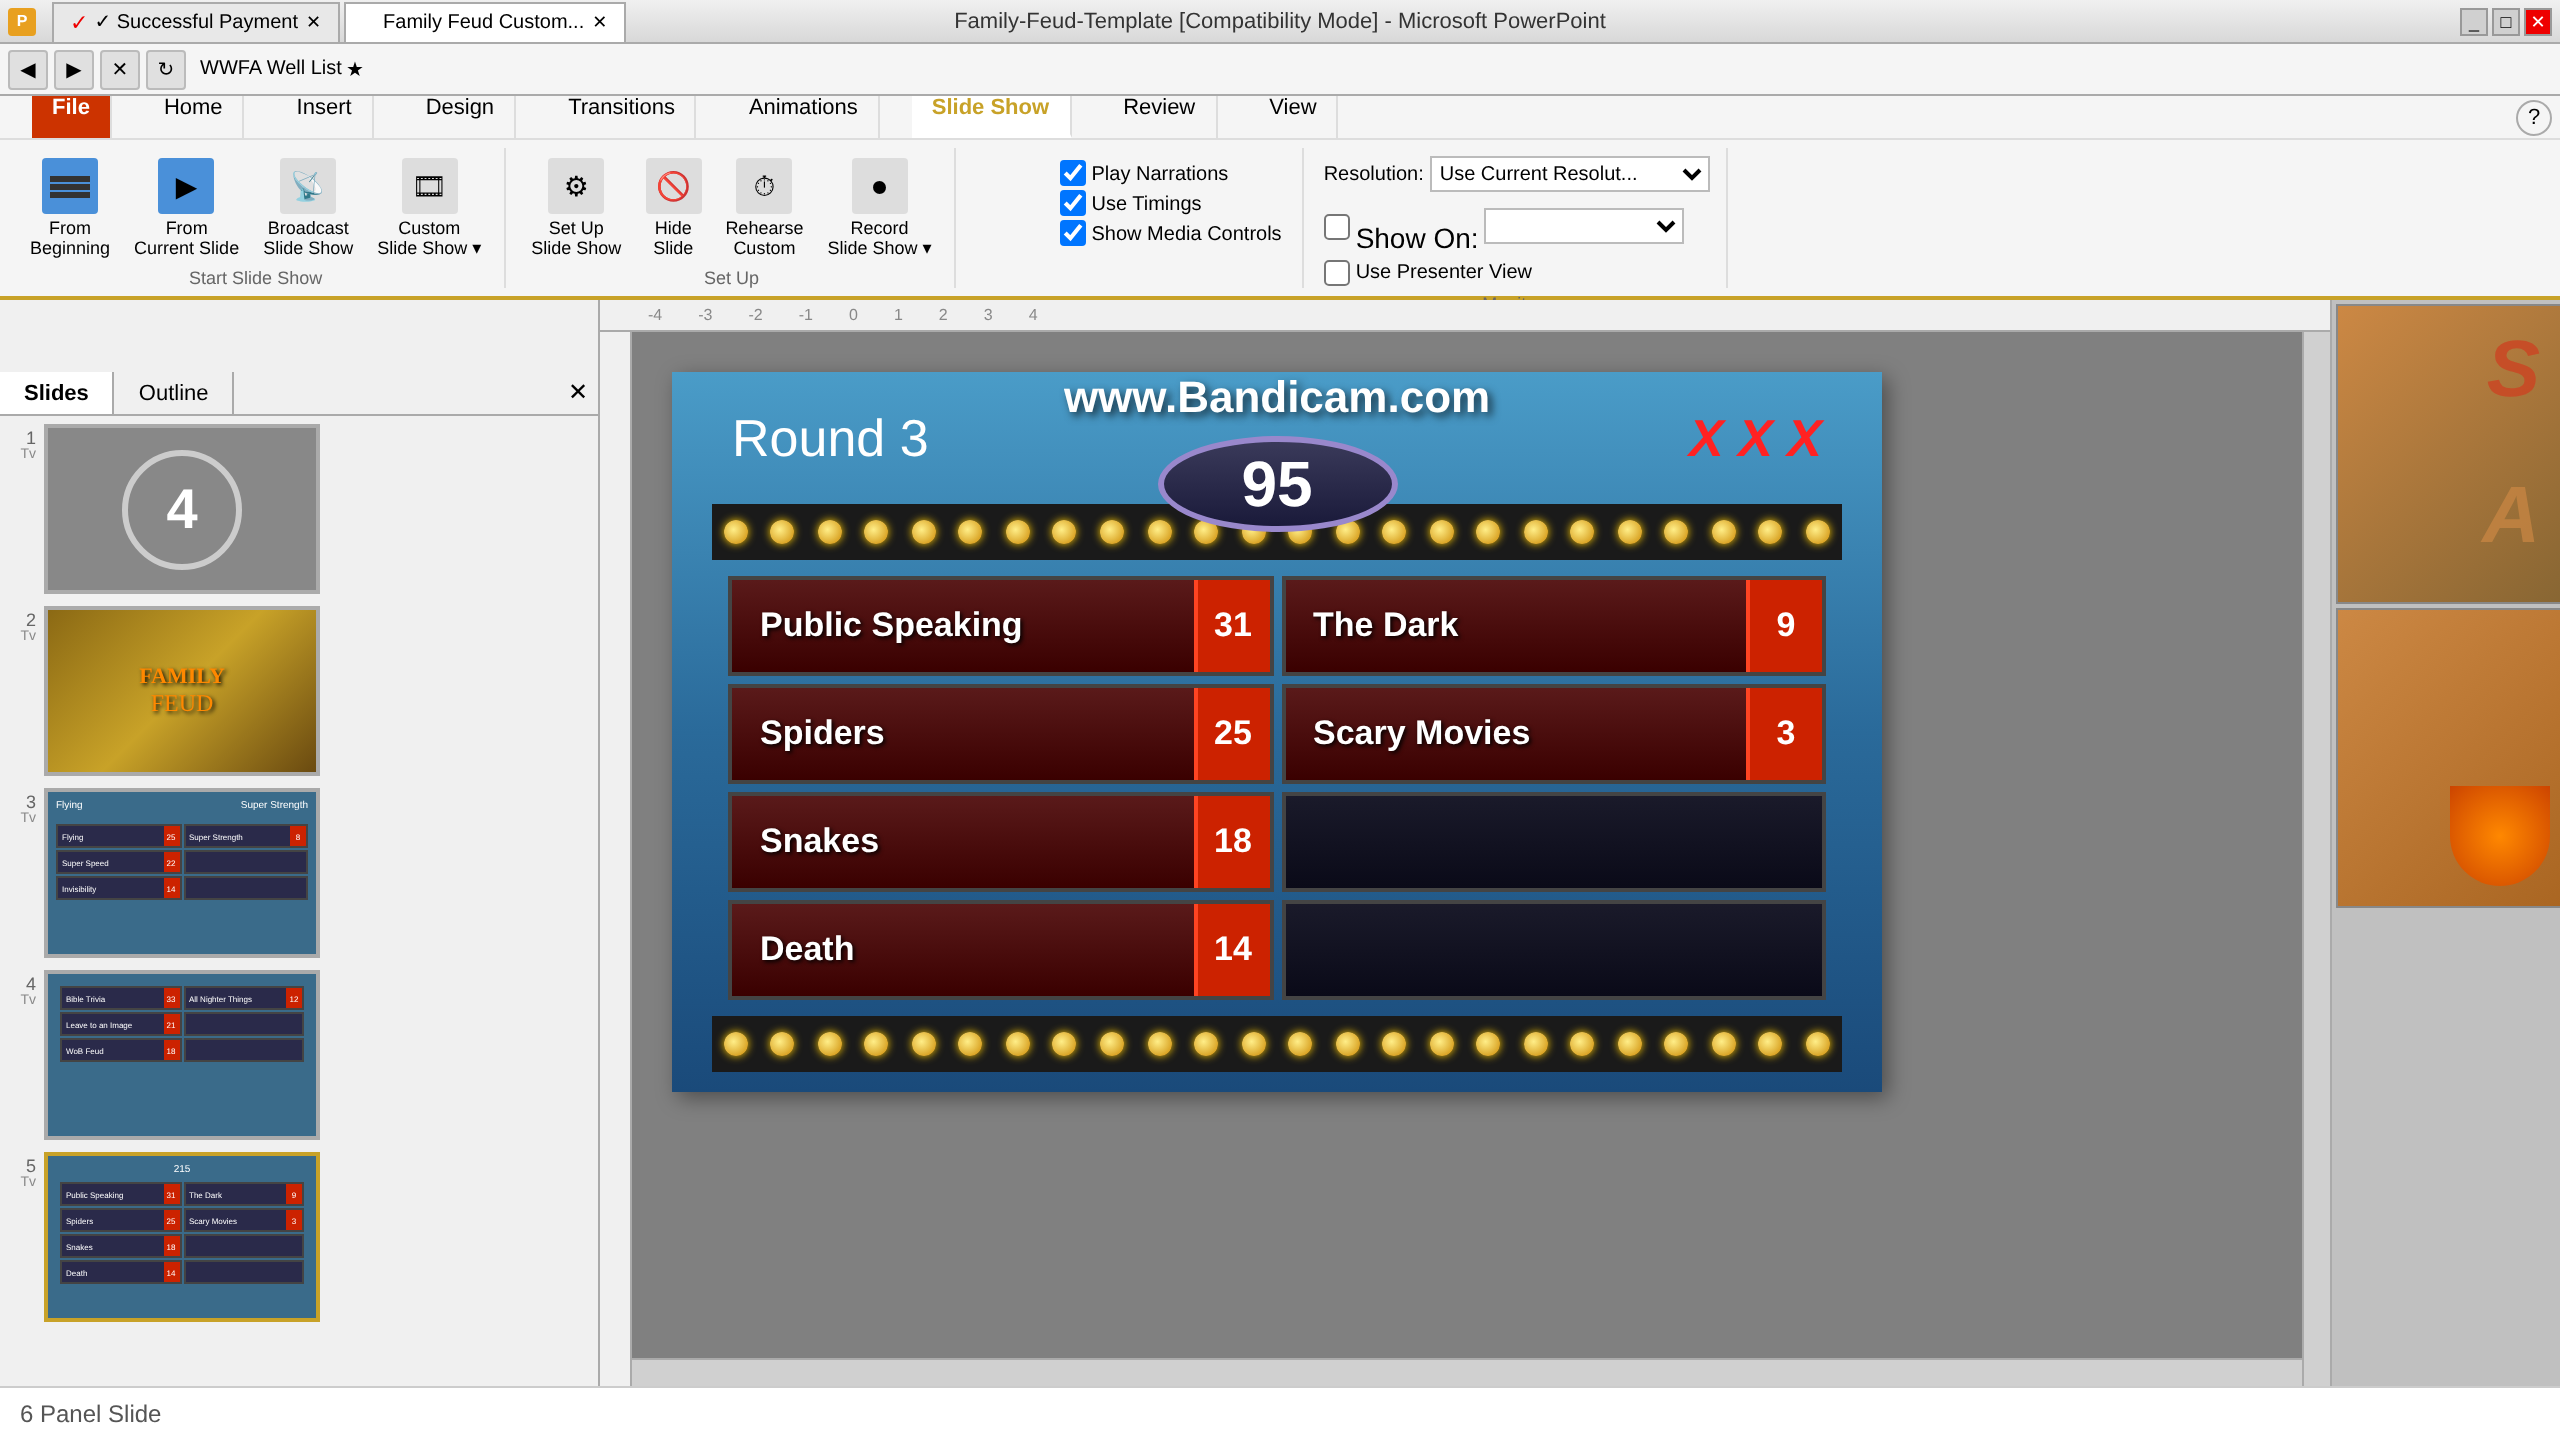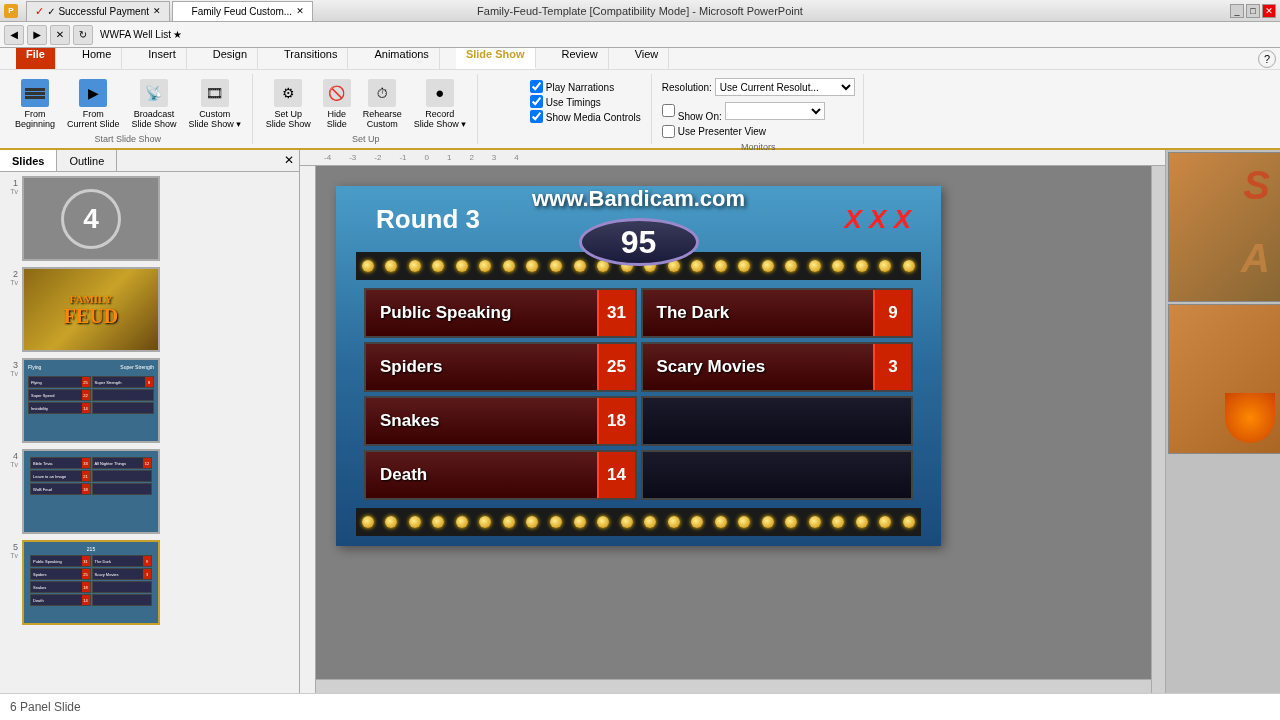--- a/index.html
+++ b/index.html
@@ -198,20 +198,21 @@
       width: 300px;
       background: #f0f0f0;
       border-right: 1px solid #aaa;
       display: flex;
       flex-direction: column;
     }
     #panel-tabs {
       display: flex;
       border-bottom: 1px solid #aaa;
       height: 22px;
+      margin-top: 36px;
     }
     .panel-tab {
       padding: 0 12px;
       font-size: 11px;
       display: flex; align-items: center;
       cursor: pointer;
       border-right: 1px solid #aaa;
     }
     .panel-tab.active { background: white; font-weight: bold; }
     .panel-close {
@@ -367,24 +368,24 @@
     .score-num {
       color: white;
       font-size: 32px;
       font-weight: bold;
       font-family: Arial Black, sans-serif;
     }
 
     
     .round-text {
       position: absolute;
-      top: 18px; left: 40px;
+      top: 18px; left: 30px;
       color: white;
       font-size: 26px;
-      font-weight: bold;
+      font-weight: normal;
       font-family: Arial Black, sans-serif;
     }
 
     
     .xxx-text {
       position: absolute;
       top: 18px; right: 30px;
       color: #ff2222;
       font-size: 26px;
       font-weight: bold;
@@ -666,21 +667,21 @@
     <div class="ribbon-group" style="min-width:180px;">
       <div class="monitor-group">
         <div class="monitor-row">
           <span style="font-size:10px;text-align:right;">Resolution:</span>
           <select class="monitor-select">
             <option>Use Current Resolut...</option>
           </select>
         </div>
         <div class="monitor-row">
           <input type="checkbox" style="">
-          <span style="font-size:10px;margin-top:12px;">Show On:</span>
+          <span style="font-size:14px;margin-top:12px;">Show On:</span>
           <select class="monitor-select" style="width:100px;">
             <option></option>
           </select>
         </div>
         <div class="monitor-row">
           <input type="checkbox" style="">
           <span style="font-size:10px;">Use Presenter View</span>
         </div>
       </div>
       <div class="ribbon-group-label">Monitors</div>
@@ -713,21 +714,21 @@
       </div>
 
       <div class="slide-item">
         <div style="display:flex;flex-direction:column;align-items:flex-end;">
           <span class="slide-num">2</span>
           <span style="font-size:7px;color:#888;">Tv</span>
         </div>
         <div class="slide-thumb" style="background:linear-gradient(135deg,#8B6914,#c8a228,#6a4a10);">
           <div style="position:absolute;top:50%;left:50%;transform:translate(-50%,-50%);text-align:center;">
             <div style="color:#ff8800;font-size:11px;font-weight:bold;font-family:Arial Black;text-shadow:1px 1px 2px black;">FAMILY</div>
-            <div style="color:#ff8800;font-size:20px;font-weight:bold;font-family:Arial Black;text-shadow:1px 1px 2px black;">FEUD</div>
+            <div style="color:#ff8800;font-size:12px;font-weight:normal;font-family:Arial Black;text-shadow:1px 1px 2px black;">FEUD</div>
           </div>
         </div>
       </div>
 
       <div class="slide-item">
         <div style="display:flex;flex-direction:column;align-items:flex-end;">
           <span class="slide-num">3</span>
           <span style="font-size:7px;color:#888;">Tv</span>
         </div>
         <div class="slide-thumb thumb-generic">

